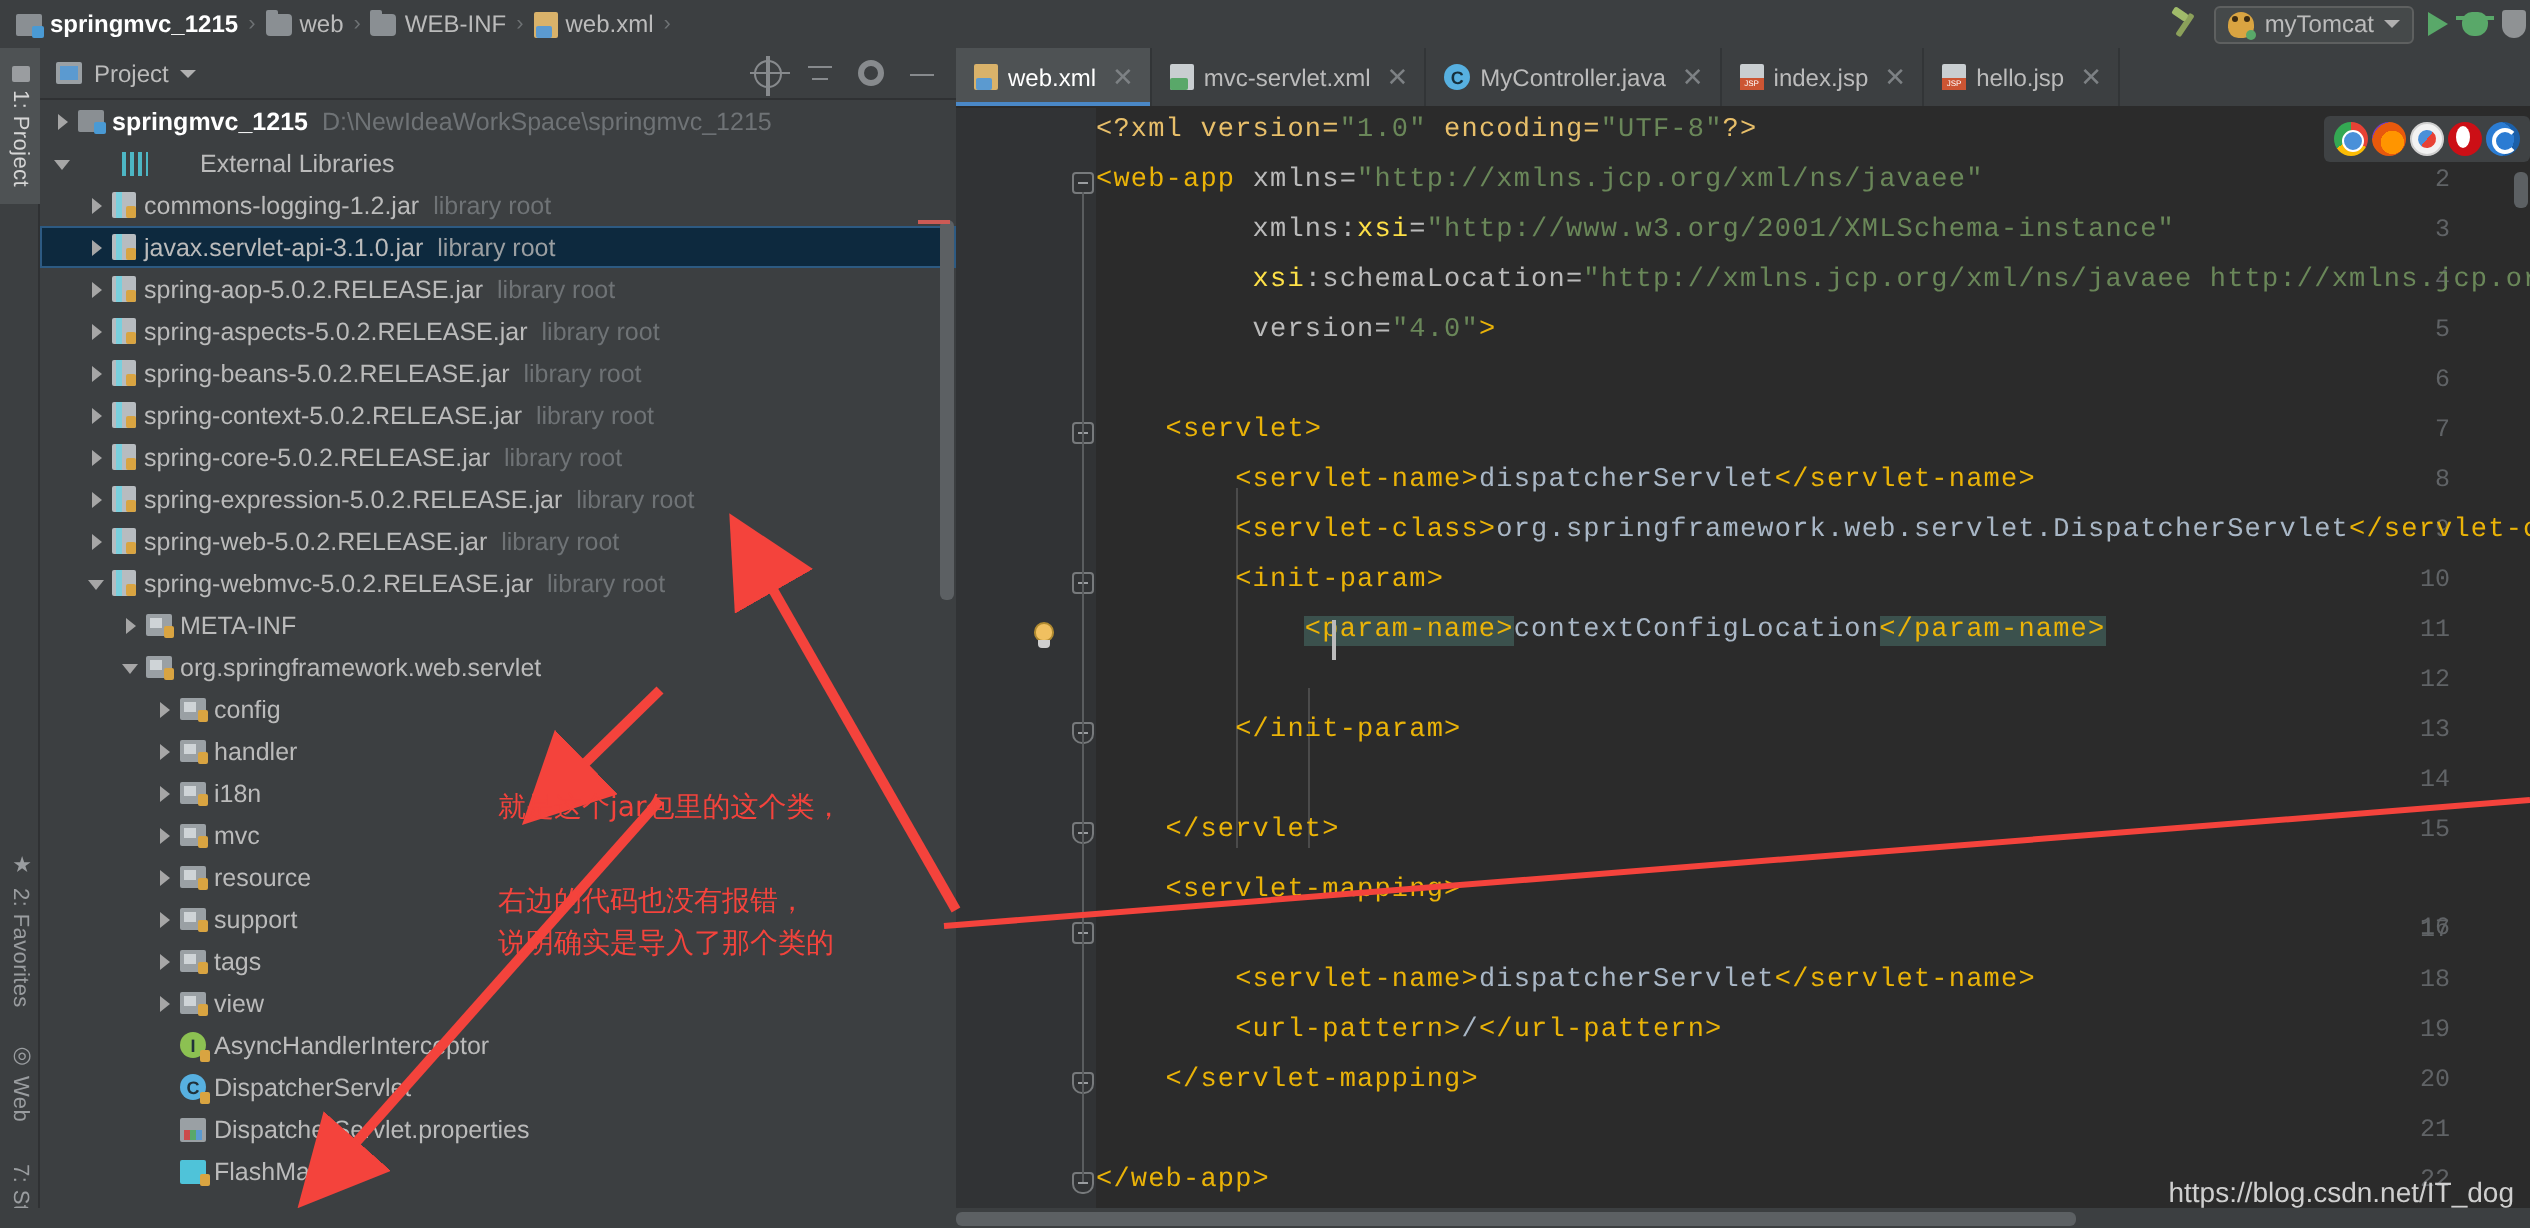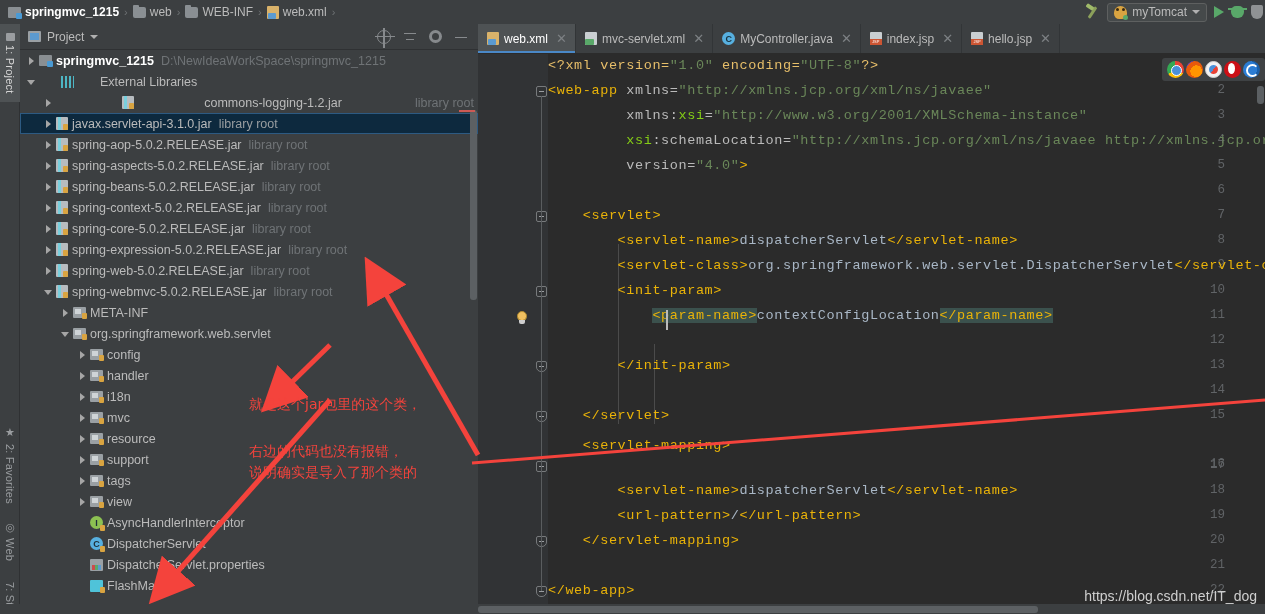--- a/index.html
+++ b/index.html
@@ -151,21 +151,21 @@
   .fold.end .box { border-radius:2px 2px 5px 5px; }
   .foldline { position:absolute; left:63px; width:1px; background:#5a5d5f; }
 
   .codeline {
     position:absolute; left:70px; white-space:pre; font-family:"Liberation Mono", monospace;
     font-size:13.5px; letter-spacing:0.6px; color:#a9b7c6;
   }
   .indentguide { position:absolute; width:1px; background:#4b4b4b; }
   .t-tag { color:#eab308; }
   .t-attr { color:#bababa; }
-  .t-attrn { color:#84cc16;text-align:right; }
+  .t-attrn { color:#fde047;text-align:right; }
   .t-str { color:#6a8759; }
   .t-txt { color:#a9b7c6; }
   .t-pi  { color:#e8bf6a; }
   .hl { background:#3b514d; }
   .caret { position:absolute; width:2px; background:#bbbbbb; }
 
   .bulb { position:absolute; width:12px; height:14px; }
   .bulb .g { position:absolute; left:1px; top:0; width:10px; height:10px; background:#f0c060; border-radius:50% 50% 45% 45%; border:1px solid #b08a30;}
   .bulb .b { position:absolute; left:3px; top:9px; width:6px; height:4px; background:#cfcfcf; border-radius:0 0 2px 2px;}
 
@@ -274,21 +274,21 @@
           <span class="arrow r"></span>
           <span class="i-mod"></span>
           <span class="nm bold">springmvc_1215</span>
           <span class="sub">D:\NewIdeaWorkSpace\springmvc_1215</span>
         </div>
         <div class="row" style="padding-left: 6px; gap: 22px;">
           <span class="arrow d"></span>
           <span class="i-lib"></span>
           <span class="nm">External Libraries</span>
         </div>
-        <div class="row" style="padding-left: 23px; justify-content: space-between;">
+        <div class="row" style="padding-left: 23px;">
           <span class="arrow r"></span>
           <span class="i-jar"></span>
           <span class="nm">commons-logging-1.2.jar</span>
           <span class="sub">library root</span>
         </div>
         <div class="row sel" style="padding-left: 23px;">
           <span class="arrow r"></span>
           <span class="i-jar"></span>
           <span class="nm">javax.servlet-api-3.1.0.jar</span>
           <span class="sub lit">library root</span>

